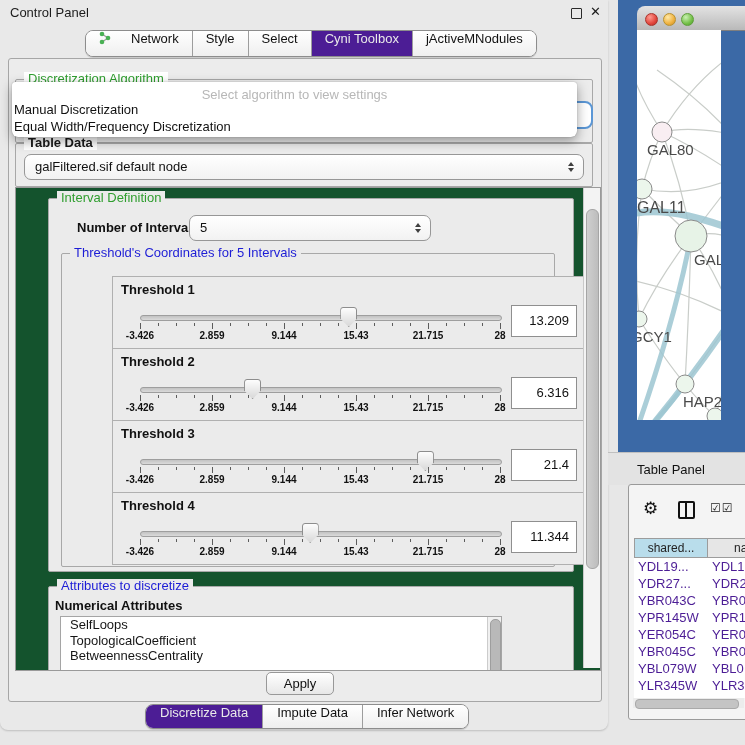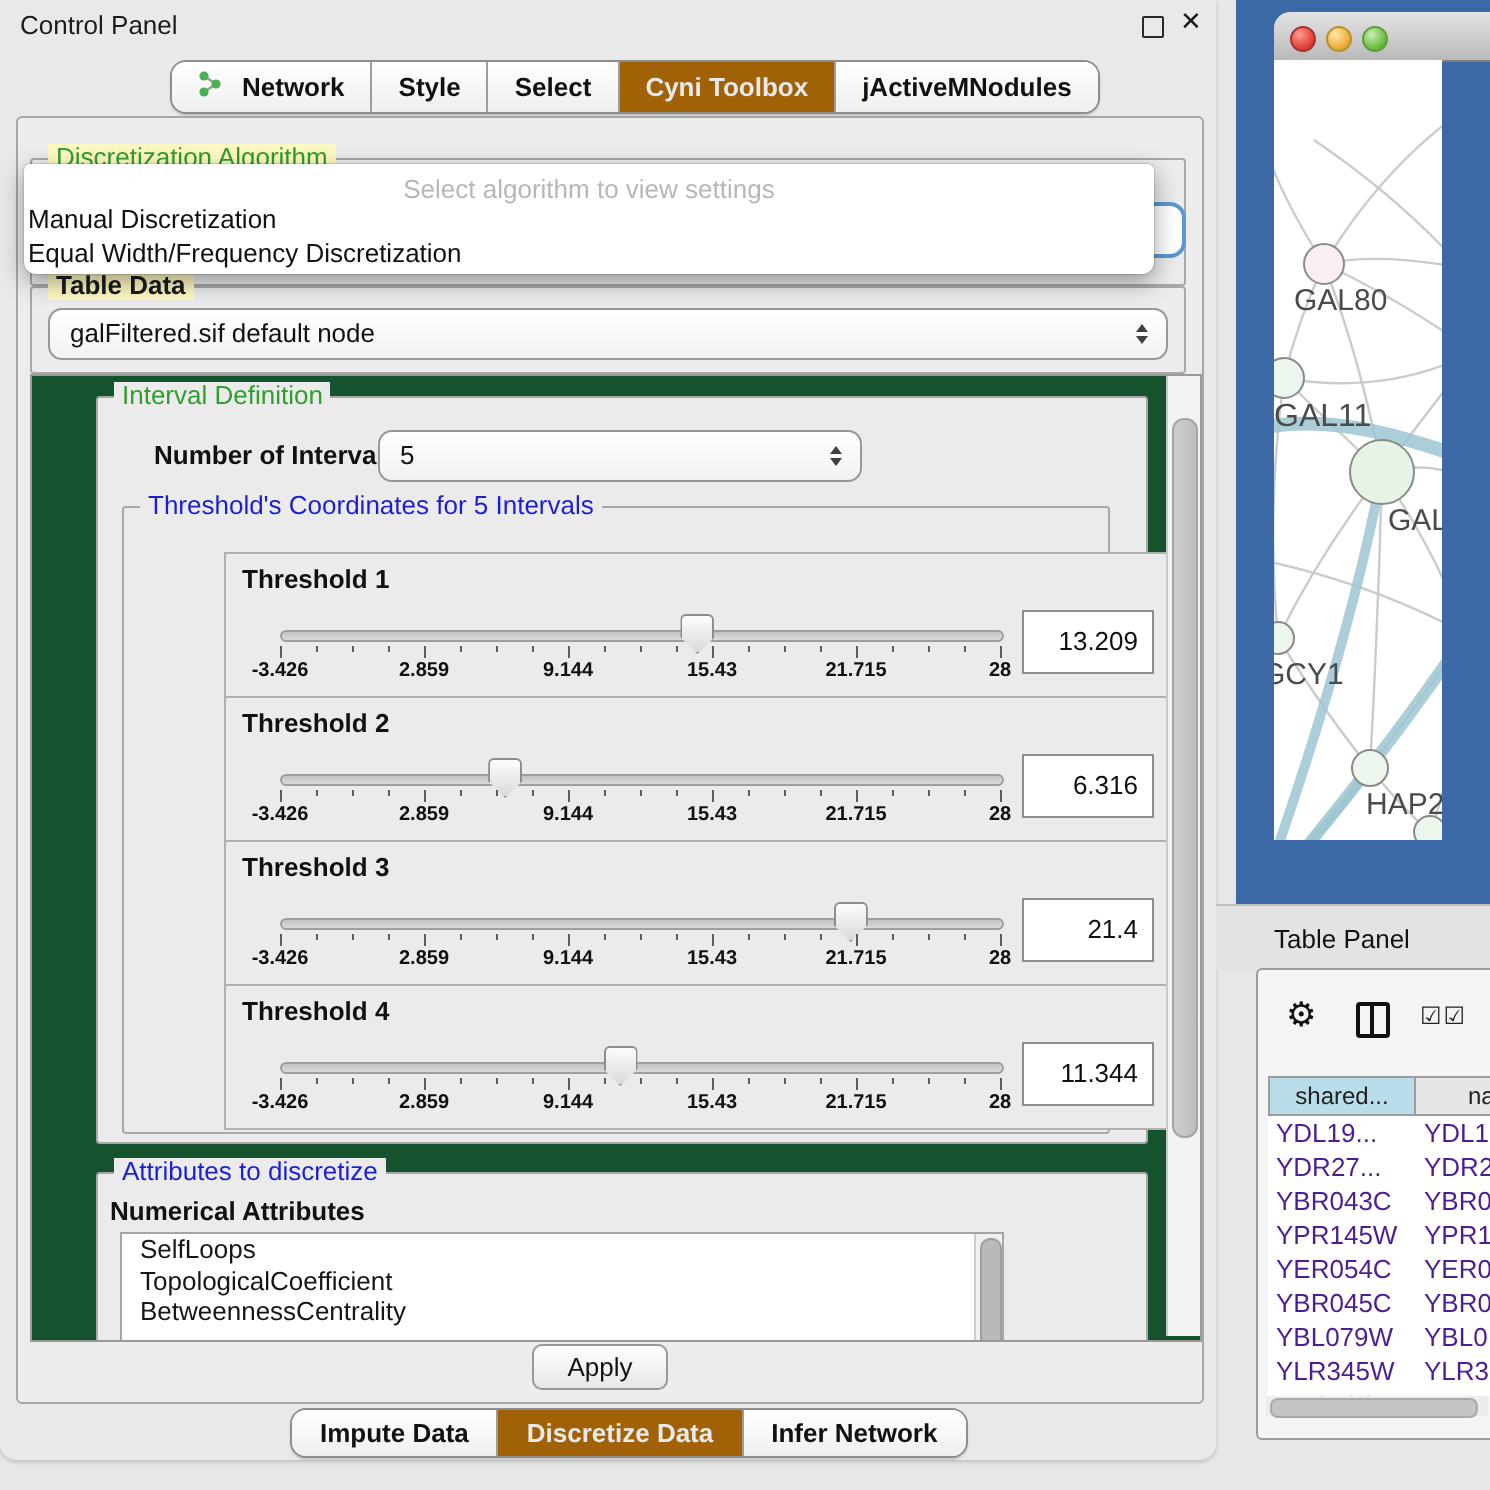--- a/index.html
+++ b/index.html
@@ -12,30 +12,30 @@
           box-shadow:0 1px 2px rgba(0,0,0,.18);}
   #cp-titlebar{left:0;top:0;width:608px;height:26px;}
   #cp-title{left:10px;top:5px;font-size:13px;color:#1c1c1c;}
   #float-ic{left:571px;top:8px;width:9px;height:9px;border:1.5px solid #2a2a2a;border-radius:1px;}
   #close-ic{left:590px;top:4px;font-size:13px;font-weight:bold;color:#1a1a1a;font-family:"DejaVu Sans",sans-serif;}
 
   
   .tabbar{display:flex;border:1px solid #8d8d8d;border-radius:8px;overflow:hidden;background:#fff;
           box-shadow:0 1px 1px rgba(0,0,0,.15);height:25px;}
   #top-tabbar{left:85px;top:30px;}
-  .tab{display:flex;align-items:center;gap:9px;padding:0 13px;font-size:13px;color:#111;
-       background:linear-gradient(#ffffff,#efefef);border-right:1px solid #9d9d9d;white-space:nowrap;font-weight:bold;}
+  .tab{display:flex;gap:19px;padding:0 13px;font-size:13px;color:#111;
+       background:linear-gradient(#ffffff,#efefef);border-right:1px solid #9d9d9d;white-space:nowrap;}
   .tab:last-child{border-right:none;}
-  .tab.sel{background:#a16207;color:#e9e9e9;}
+  .tab.sel{background:#4c1d95;color:#e9e9e9;}
 
   
   #content{left:8px;top:58px;width:592px;height:642px;background:#ececec;border:1px solid #a6a6a6;border-radius:3px;}
 
   .grp{position:absolute;border:1px solid #a8a8a8;border-radius:2px;}
-  .gt{position:absolute;top:-8px;left:8px;background:#fef9c3;padding:0 4px;font-size:13px;line-height:14px;white-space:nowrap;}
+  .gt{position:absolute;top:-8px;left:8px;background:#ffffff;padding:0 4px;font-size:13px;line-height:14px;white-space:nowrap;}
   .gt-green{color:#2f9e2f;}
   .gt-blue{color:#1d1dd6;}
   .gt-black{color:#1a1a1a;font-weight:bold;}
 
   .combo{position:absolute;background:linear-gradient(#ffffff,#f2f2f2);border:1px solid #979797;
          border-radius:7px;font-size:13px;color:#111;}
   .combo .cv{position:absolute;left:10px;top:0;line-height:24px;white-space:nowrap;}
   .spin{position:absolute;right:9px;top:50%;transform:translateY(-50%);display:flex;flex-direction:column;gap:2px;}
   .spin i{display:block;width:0;height:0;border-left:3.5px solid transparent;border-right:3.5px solid transparent;}
   .spin .up{border-bottom:4.5px solid #3f3f3f;}
@@ -335,25 +335,25 @@
 
         <div id="vsb">
           <div id="vsb-thumb"></div>
         </div>
       </div>
 
       <div class="btn" style="left:257px;top:613px;width:66px;height:21px;">Apply</div>
     </div>
 
     <div class="abs tabbar" id="btm-tabbar">
-        <div class="tab">
-          <span>Impute Data</span>
-        </div>
         <div class="tab sel">
           <span>Discretize Data</span>
+        </div>
+        <div class="tab">
+          <span>Impute Data</span>
         </div>
         <div class="tab">
           <span>Infer Network</span>
         </div>
       </div>
 
     <div class="abs" id="popup">
       <div id="popup-hint">Select algorithm to view settings</div>
     <div class="pop-item b" style="top: 20px;">Manual Discretization</div>
         <div class="pop-item" style="top: 37px;">Equal Width/Frequency Discretization</div>

